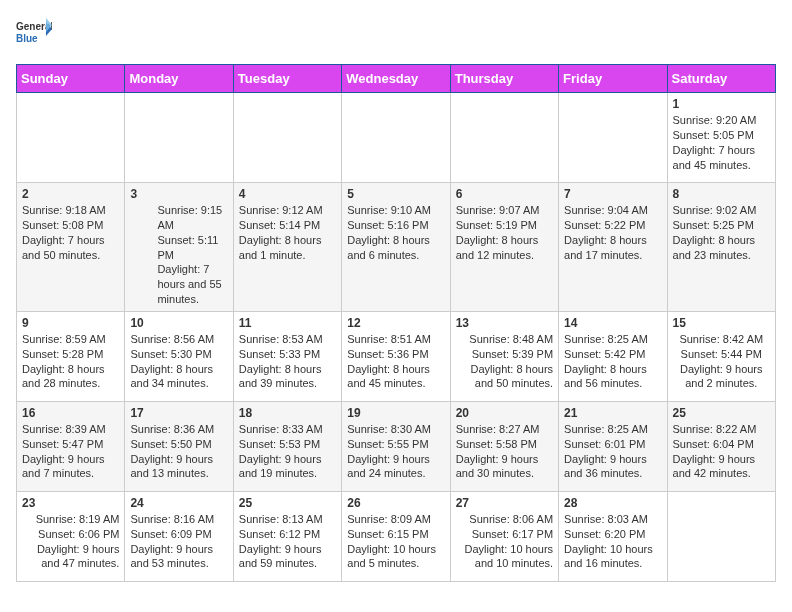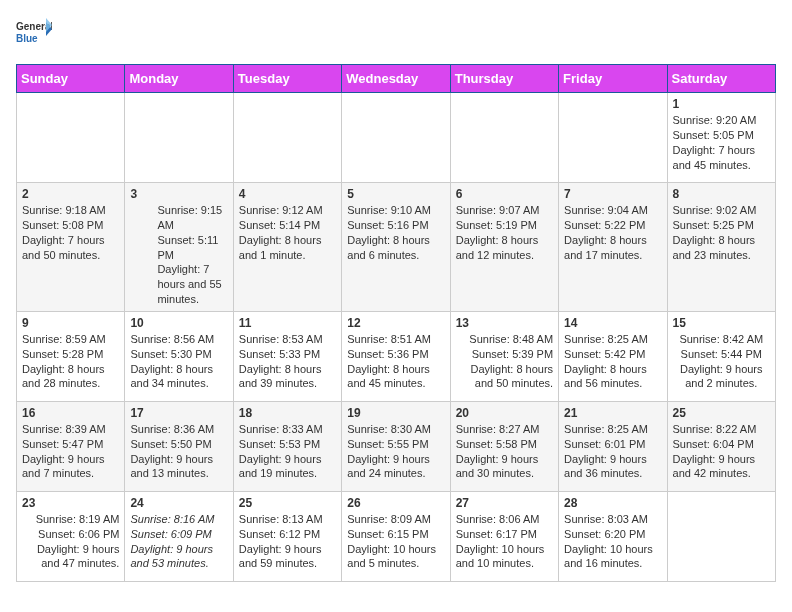--- a/index.html
+++ b/index.html
@@ -253,39 +253,39 @@
       </tr>
       <tr>
         <td>
           <span class="day-num">23</span>
           <div class="day-info" style="white-space: pre-line; text-align: right;">Sunrise: 8:19 AM
 Sunset: 6:06 PM
 Daylight: 9 hours and 47 minutes.</div>
         </td>
         <td>
           <span class="day-num">24</span>
-          <div class="day-info" style="white-space: pre-line; font-style: italic;">Sunrise: 8:16 AM
+          <div class="day-info" style="white-space: pre-line;">Sunrise: 8:16 AM
 Sunset: 6:09 PM
 Daylight: 9 hours and 53 minutes.</div>
         </td>
         <td>
           <span class="day-num">25</span>
           <div class="day-info" style="white-space: pre-line;">Sunrise: 8:13 AM
 Sunset: 6:12 PM
 Daylight: 9 hours and 59 minutes.</div>
         </td>
         <td>
           <span class="day-num">26</span>
           <div class="day-info" style="white-space: pre-line;">Sunrise: 8:09 AM
 Sunset: 6:15 PM
 Daylight: 10 hours and 5 minutes.</div>
         </td>
         <td>
           <span class="day-num">27</span>
-          <div class="day-info" style="white-space: pre-line;">Sunrise: 8:06 AM
+          <div class="day-info" style="white-space: pre-line; text-align: right;">Sunrise: 8:06 AM
 Sunset: 6:17 PM
 Daylight: 10 hours and 10 minutes.</div>
         </td>
         <td>
           <span class="day-num">28</span>
           <div class="day-info" style="white-space: pre-line;">Sunrise: 8:03 AM
 Sunset: 6:20 PM
 Daylight: 10 hours and 16 minutes.</div>
         </td>
         <td class="empty-cell"></td>

